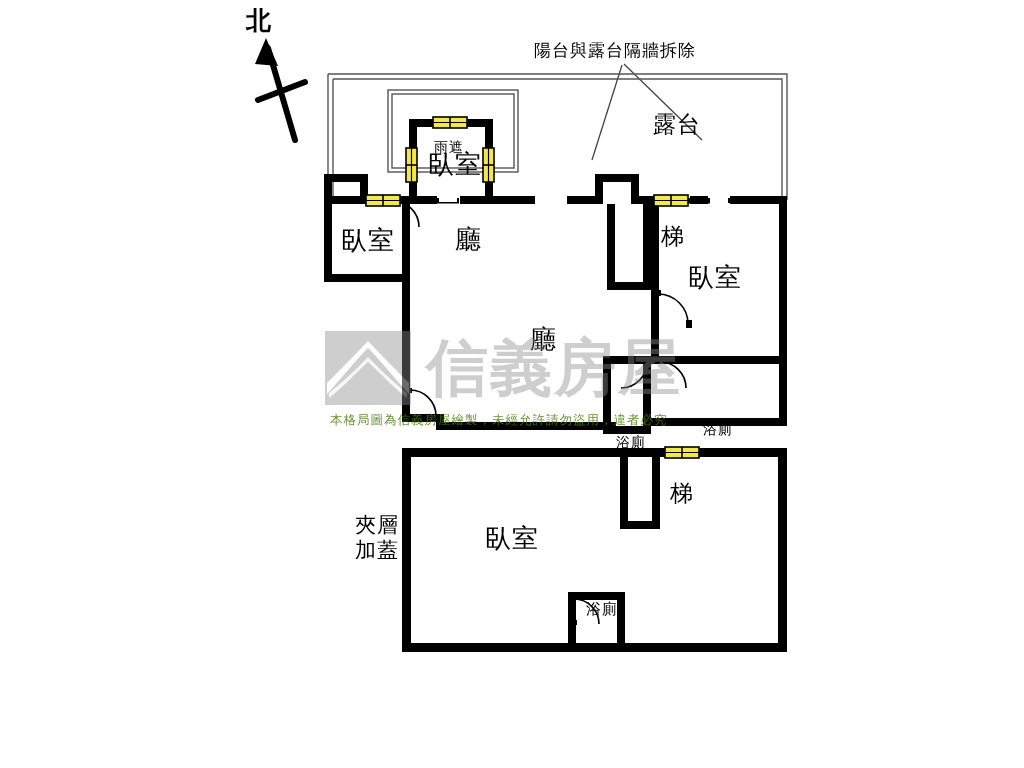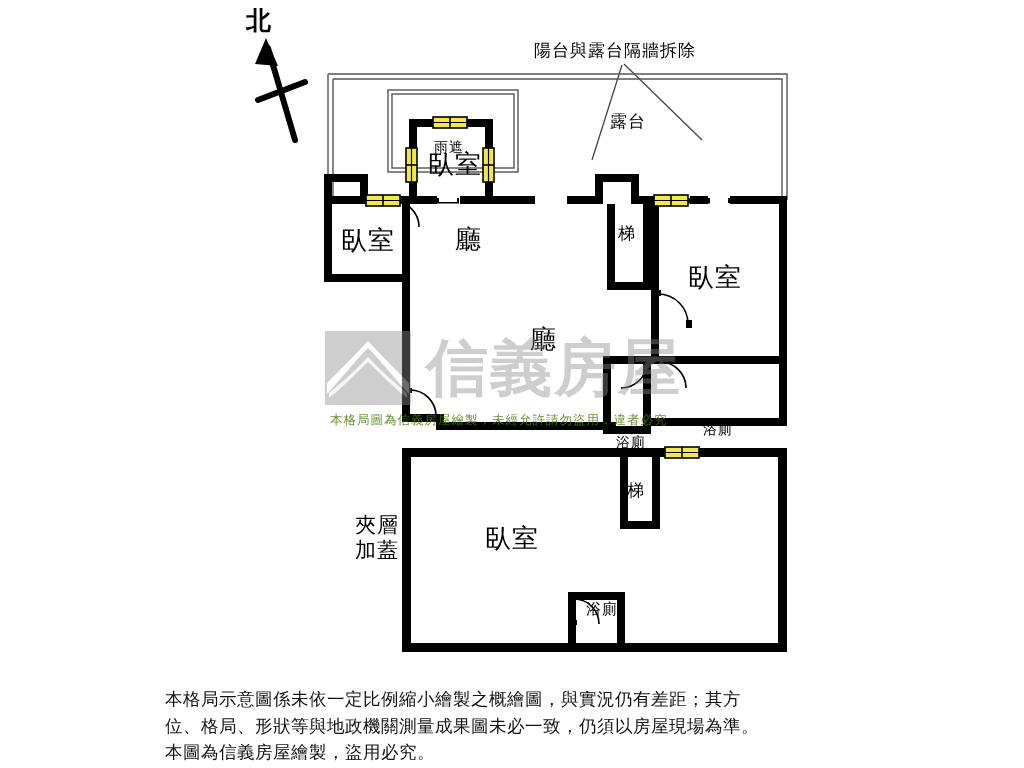--- a/index.html
+++ b/index.html
@@ -7,21 +7,21 @@
     width:1024px;height:768px;position:relative;overflow:hidden;
     font-family:"Liberation Serif","DejaVu Serif",serif;
     color:#1a1a1a;
   }
   #plan-root{position:absolute;left:0;top:0;width:1024px;height:768px;}
   svg#plan-svg{position:absolute;left:0;top:0;width:1024px;height:768px;}
 
   
   .lbl{position:absolute;white-space:nowrap;font-family:"Liberation Serif","DejaVu Serif",serif;color:#000;line-height:1;}
   .lbl-room{font-size:26px;letter-spacing:1px;}
-  .lbl-room-sm{font-size:17px;letter-spacing:1px;}
+  .lbl-room-sm{font-size:23px;letter-spacing:1px;margin-left:43px;}
   .lbl-small{font-size:14px;letter-spacing:1px;margin-top:44px;}
   .lbl-ann{font-size:17px;letter-spacing:1px;}
   .lbl-north{font-size:25px;font-weight:600;}
   .lbl-stack{font-size:21px;letter-spacing:1px;line-height:1.18;text-align:center;}
   .lbl-vert{font-size:15px;letter-spacing:1px;line-height:1.1;text-align:center;}
 
   
   #watermark{
     position:absolute;left:325px;top:328px;width:380px;height:80px;
     display:flex;align-items:center;gap:15px;
@@ -239,19 +239,14 @@
   <div id="watermark">
     <svg id="wm-logo" width="86" height="74" viewBox="0 0 86 74">
       <rect x="0" y="0" width="86" height="74" fill="#8d8d8d"></rect>
       <path d="M43 10 C 24 30, 10 44, 2 52 L 2 63 C 16 48, 30 30, 43 17 C 56 30, 70 48, 84 63 L 84 52 C 76 44, 62 30, 43 10 Z" fill="#ffffff"></path>
       <path d="M43 26 C 28 42, 14 54, 4 62 L 4 67 C 18 56, 31 42, 43 31 C 55 42, 68 56, 82 67 L 82 62 C 72 54, 58 42, 43 26 Z" fill="#ffffff" opacity=".85"></path>
     </svg>
     <span class="wm-text">信義房屋</span>
   </div>
   <div id="wm-line">本格局圖為信義房屋繪製，未經允許請勿盜用，違者必究</div>
 
-  <div id="footer">
-    <div>本格局示意圖係未依一定比例縮小繪製之概繪圖，與實況仍有差距；其方</div>
-    <div>位、格局、形狀等與地政機關測量成果圖未必一致，仍須以房屋現場為準。</div>
-    <div>本圖為信義房屋繪製，盜用必究。</div>
-  </div>
 
 </div>
 
 </body></html>

